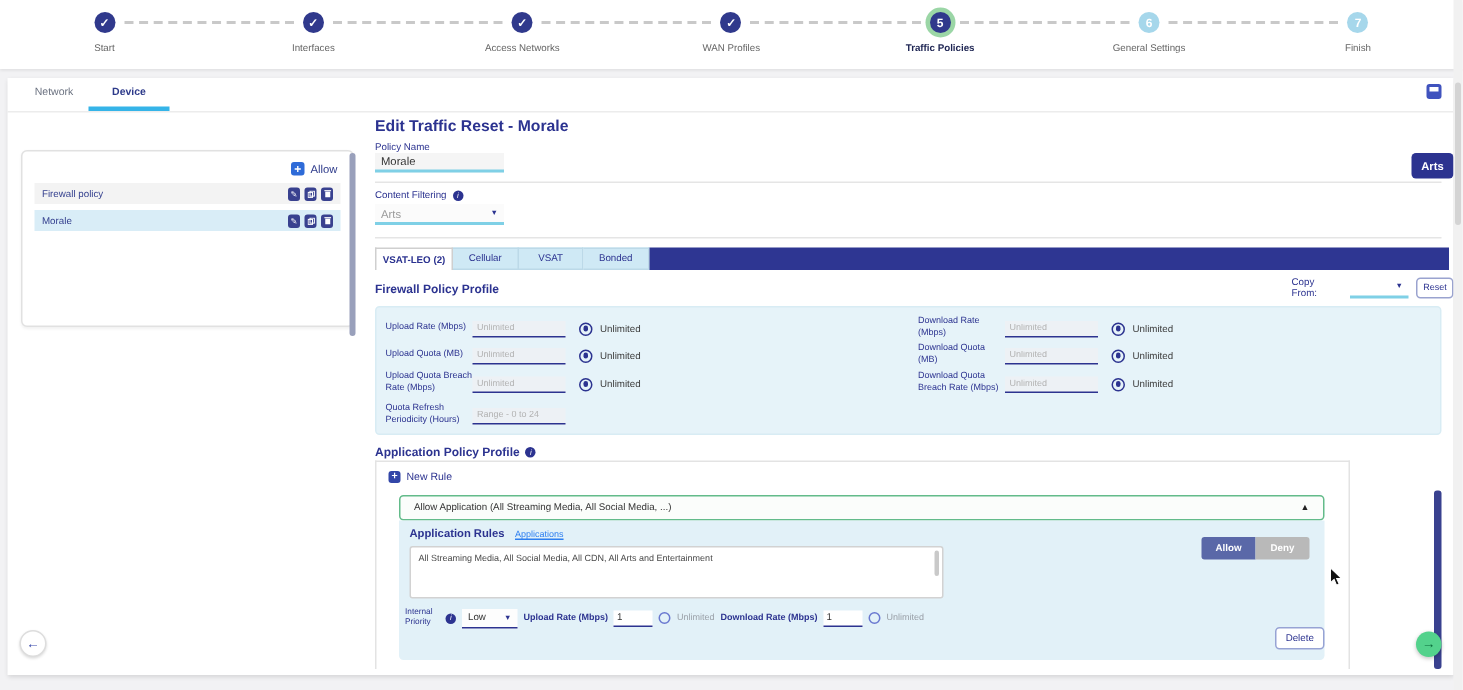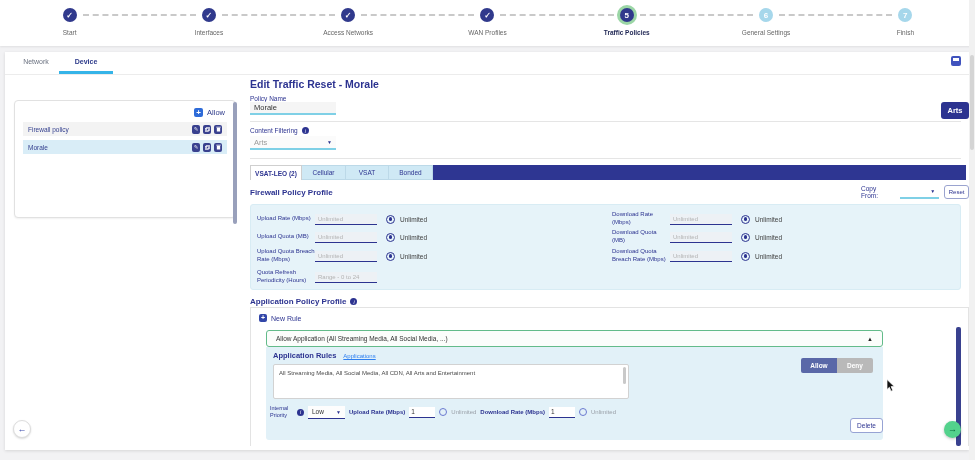--- a/index.html
+++ b/index.html
@@ -91,21 +91,21 @@
   .radio.checked::after { content:""; position:absolute; left:1.5px; top:1.5px; width:3.5px; height:3.5px;
              background:#2c3390; border-radius:50%; }
   .r-label { font-size:6.5px; color:#3c3c3c; margin-left:5px; }
   .lc { left:6px; }  .rc { left:361px; }
   .row-a { top:6px; height:16px; } .row-b { top:24px; height:16px; }
   .row-c { top:41px; height:20px; } .row-d { top:62px; height:20px; }
 
   
   #app-title-row { position:absolute; left:245px; top:245px; display:flex; align-items:center; gap:4px; }
   #app-title-row .t { font-size:8px; color:#2c3390; font-weight:bold; }
-  #app-card { position:absolute; left:245px; top:255px; width:719px; height:139px; background:#fff;
+  #app-card { position:absolute; left:245px; top:255px; width:650px; height:139px; background:#fff;
              border:1px solid #e3e3e3; border-bottom:none; }
   #new-rule { position:absolute; left:8px; top:6px; display:flex; align-items:center; gap:4px; cursor:pointer; }
   #new-rule .plus-box { background:#3246a8; width:8px; height:8px; font-size:7px; line-height:8px; }
   #new-rule .lbl { font-size:7px; color:#2c3390; }
   #rule-header { position:absolute; left:15px; top:22px; width:617px; height:17px; background:#fbfdfb;
              border:1.5px solid #63bb8a; border-radius:3px; display:flex; align-items:center;
              padding:0 9px; cursor:pointer; }
   #rule-header .txt { font-size:6.5px; color:#333; }
   #rule-header .caret { margin-left:auto; font-size:6px; color:#222; }
   #rule-body { position:absolute; left:15px; top:39px; width:617px; height:93px; background:#e2f1f8;

